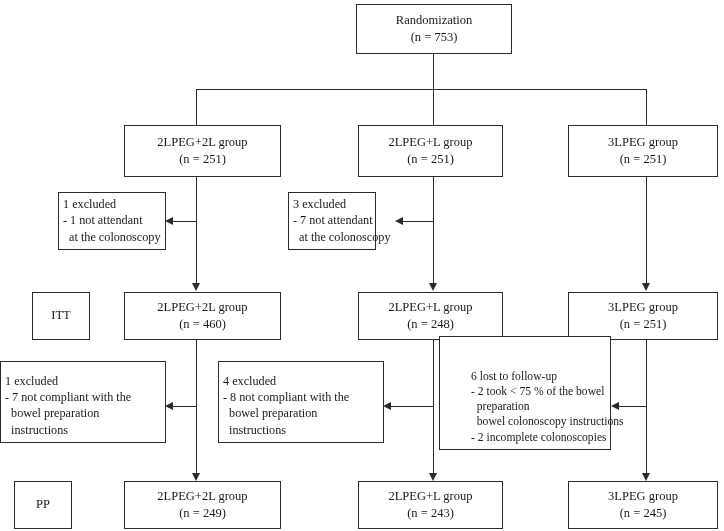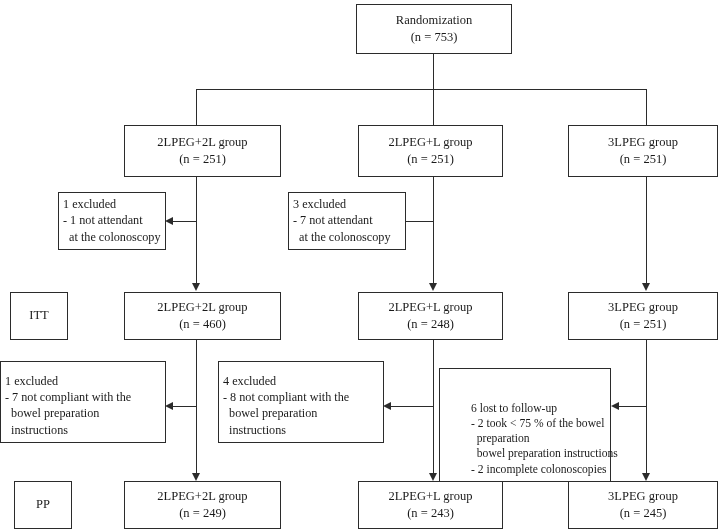--- a/index.html
+++ b/index.html
@@ -110,27 +110,27 @@
   <div class="arrow-left" style="left:395px; top:216.5px;"></div>
 
   <div class="vline" style="left:646px; top:177px; height:108px;"></div>
   <div class="arrow-down" style="left:642px; top:283px;"></div>
 
   <div class="box left-text" style="left:58px; top:192px; width:108px; height:58px;">
     <span class="ln">1 excluded</span>
     <span class="ln">- 1 not attendant</span>
     <span class="ln">  at the colonoscopy</span>
   </div>
-  <div class="box left-text" style="left:288px; top:192px; width:118px; height:58px;">
+  <div class="box left-text" style="left:288px; top:192px; width:88px; height:58px;">
     <span class="ln">3 excluded</span>
     <span class="ln">- 7 not attendant</span>
     <span class="ln">  at the colonoscopy</span>
   </div>
 
-  <div class="box label-box" style="left:10px; top:292px; width:58px; height:48px;">
+  <div class="box label-box" style="left:32px; top:292px; width:58px; height:48px;">
     <span class="ln">ITT</span>
   </div>
   <div class="box" style="left:124px; top:292px; width:157px; height:48px;">
     <span class="ln">2LPEG+2L group</span>
     <span class="ln">(n = 460)</span>
   </div>
   <div class="box" style="left:358px; top:292px; width:145px; height:48px;">
     <span class="ln">2LPEG+L group</span>
     <span class="ln">(n = 248)</span>
   </div>
@@ -159,25 +159,25 @@
     <span class="ln">- 7 not compliant with the</span>
     <span class="ln">  bowel preparation</span>
     <span class="ln">  instructions</span>
   </div>
   <div class="box left-text" style="left:218px; top:361px; width:166px; height:82px;">
     <span class="ln">4 excluded</span>
     <span class="ln">- 8 not compliant with the</span>
     <span class="ln">  bowel preparation</span>
     <span class="ln">  instructions</span>
   </div>
-  <div class="box left-text" style="left:439px; top:368px; width:172px; height:114px; font-size:11.6px; line-height:1.32;padding-left:31px;">
+  <div class="box left-text" style="left:439px; top:336px; width:172px; height:114px; font-size:11.6px; line-height:1.32;padding-left:31px;">
     <span class="ln">6 lost to follow-up</span>
     <span class="ln">- 2 took &lt; 75 % of the bowel</span>
     <span class="ln">  preparation</span>
-    <span class="ln">  bowel preparation instructions</span>
+    <span class="ln">  bowel colonoscopy instructions</span>
     <span class="ln">- 2 incomplete colonoscopies</span>
   </div>
 
   <div class="box label-box" style="left:14px; top:481px; width:58px; height:48px;justify-content:center;">
     <span class="ln">PP</span>
   </div>
   <div class="box" style="left:124px; top:481px; width:157px; height:48px;">
     <span class="ln">2LPEG+2L group</span>
     <span class="ln">(n = 249)</span>
   </div>

